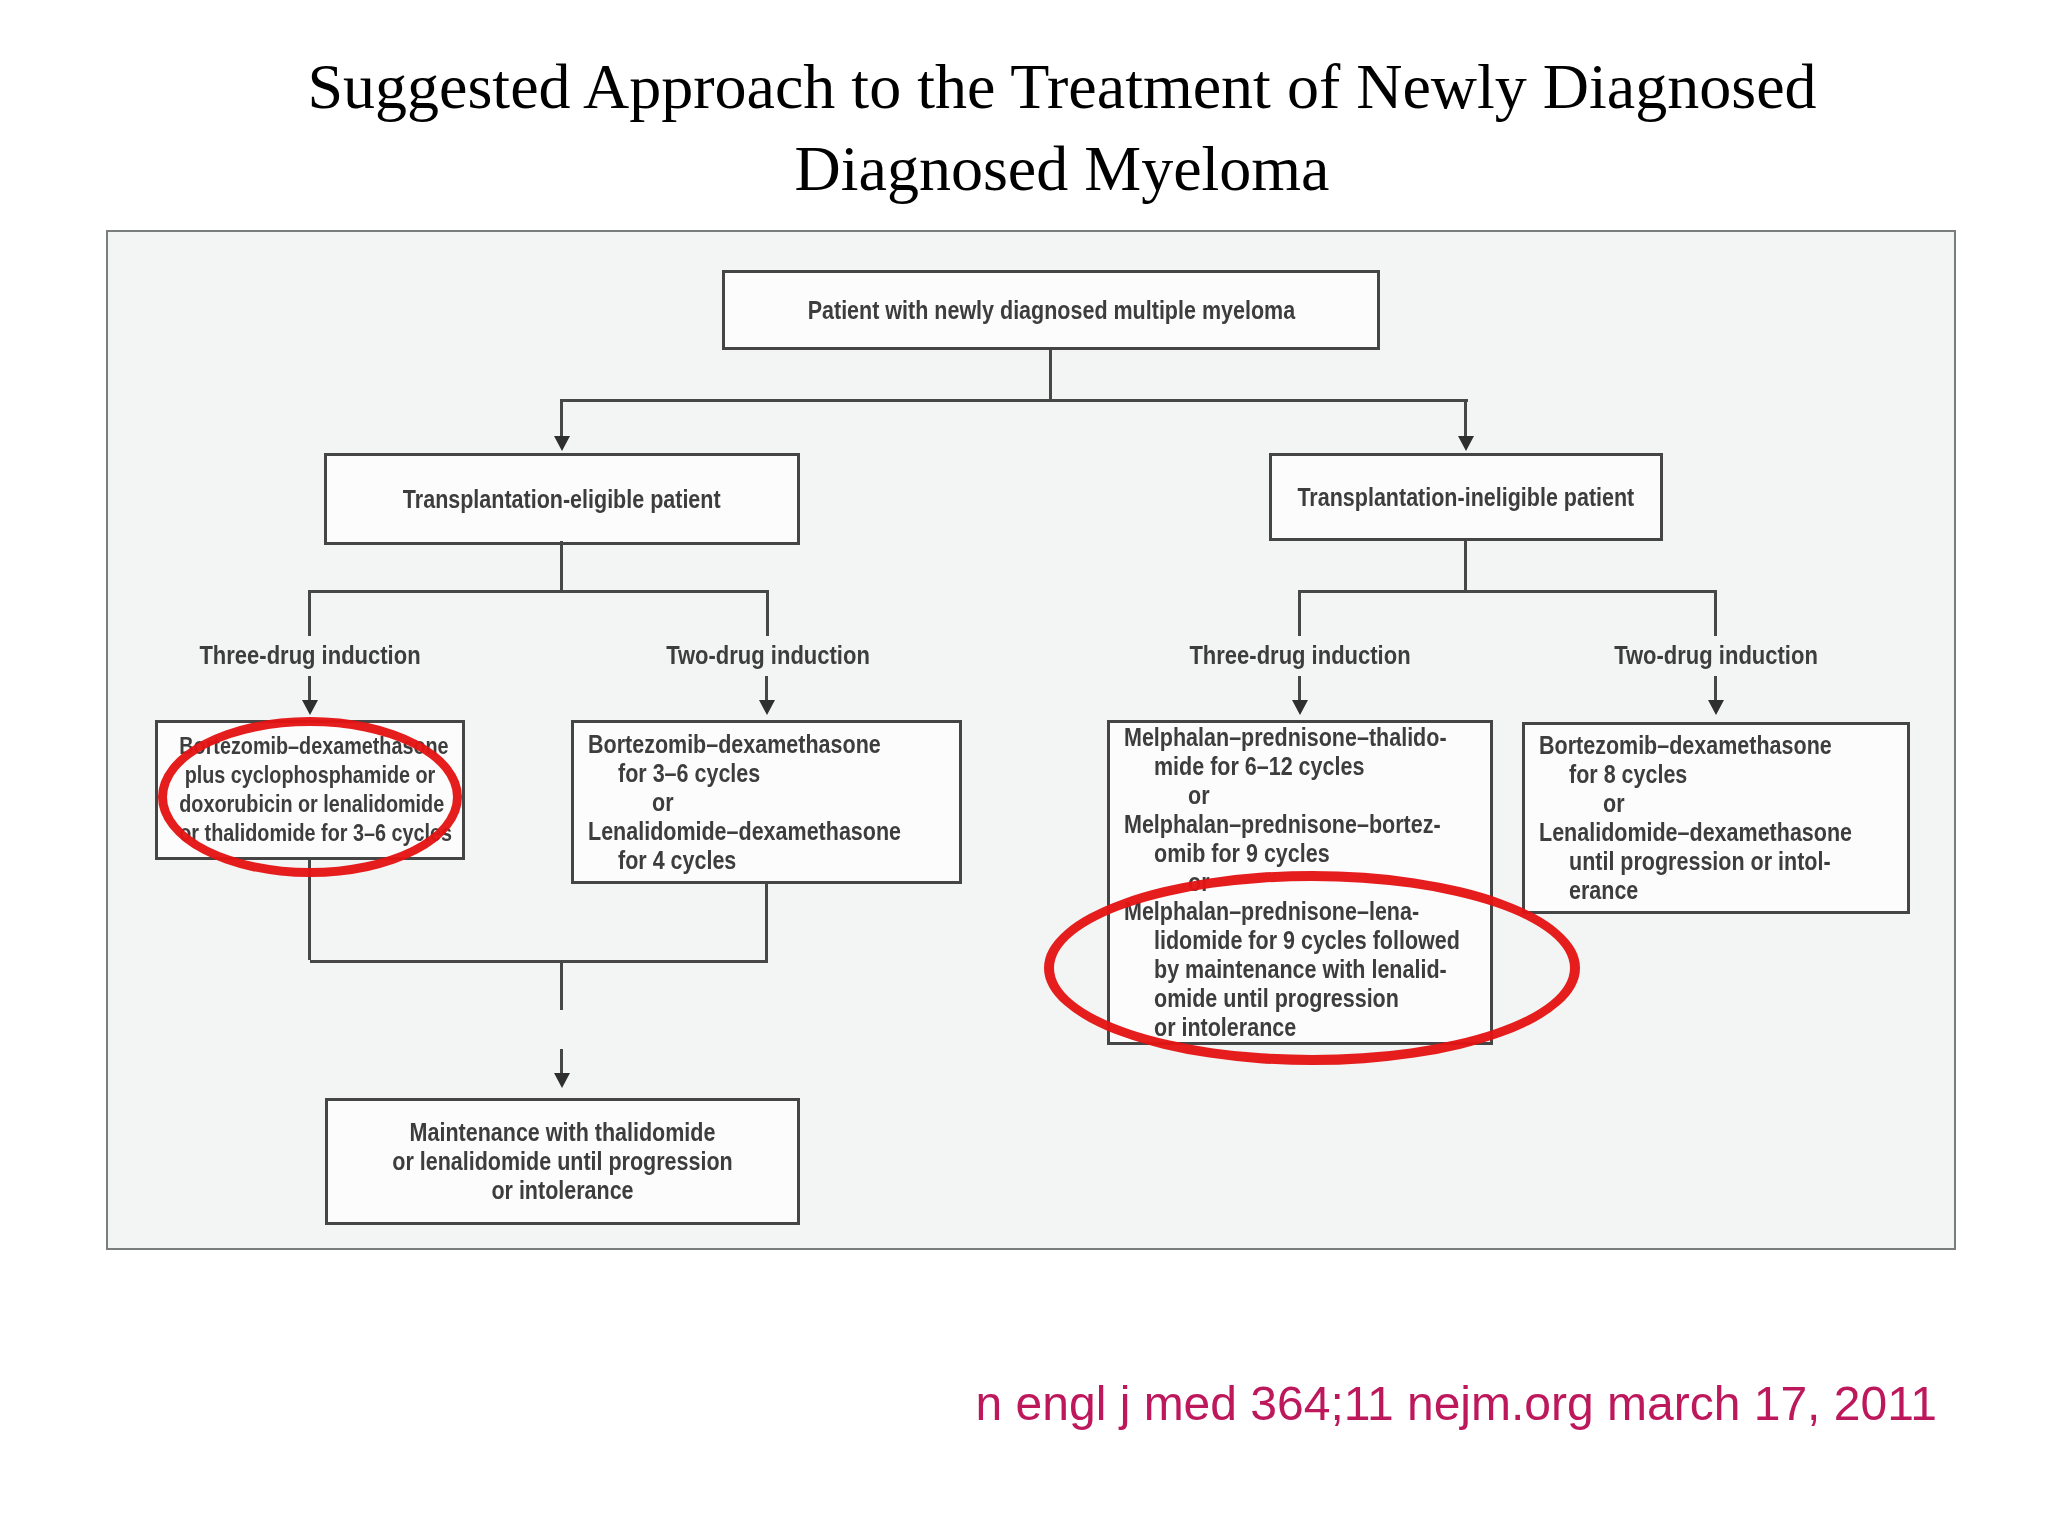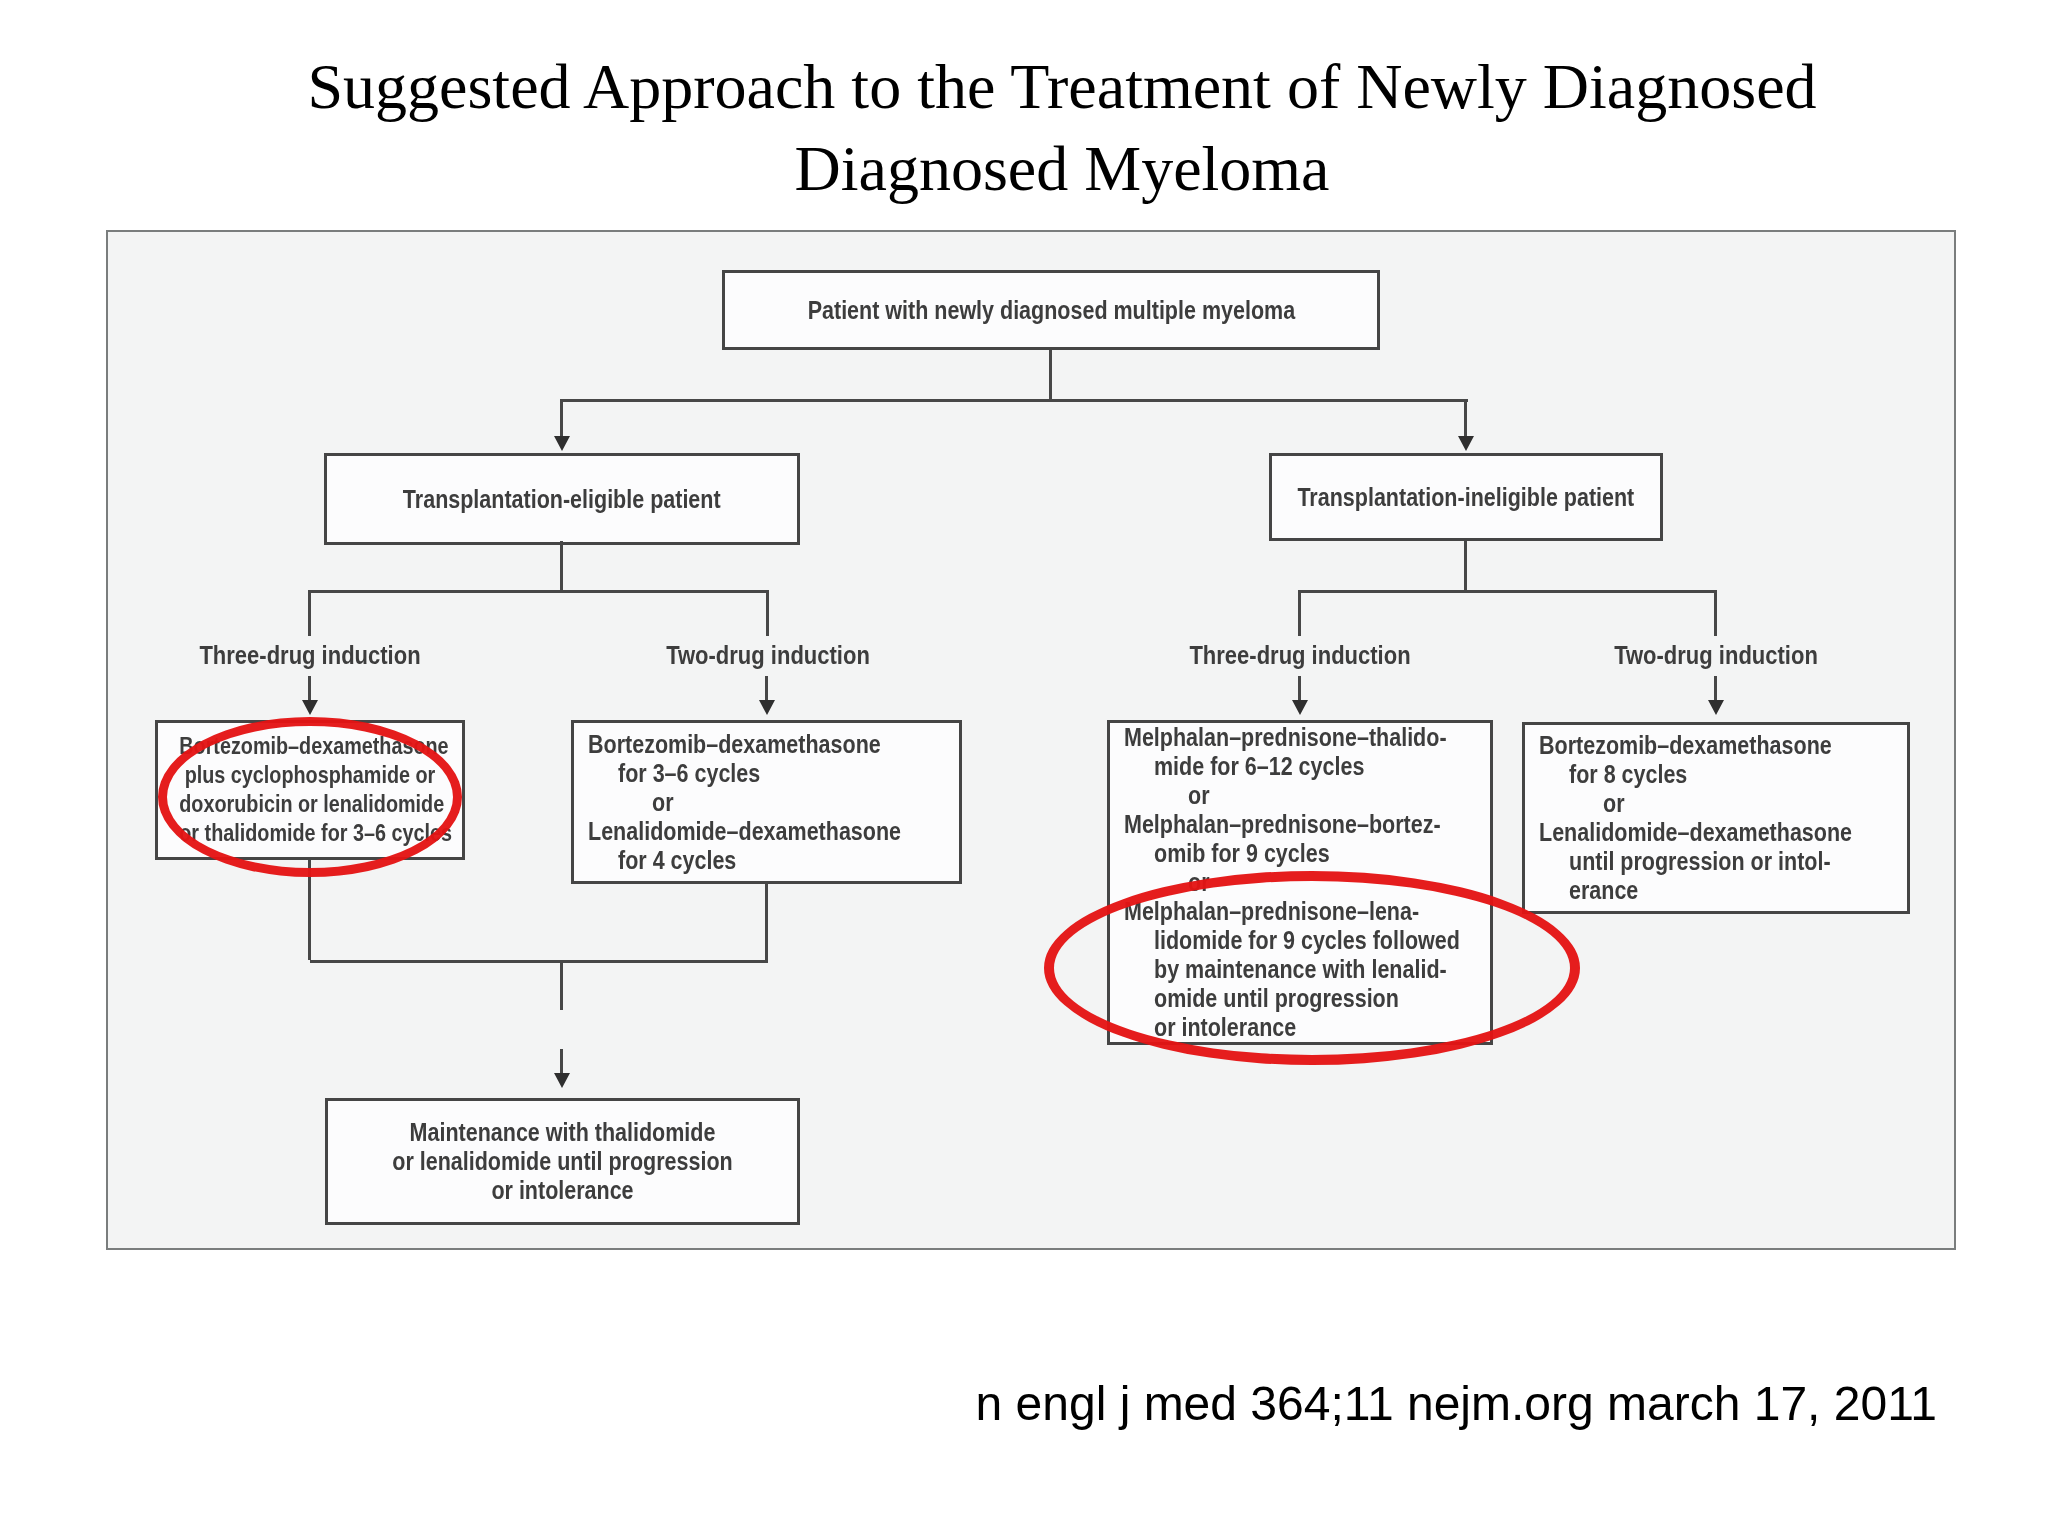--- a/index.html
+++ b/index.html
@@ -51,21 +51,21 @@
   .lab span { display:inline-block; transform:scaleX(0.88); }
   
   .ellipse {
     position:absolute; border-radius:50%; box-sizing:border-box;
     border:9px solid #e41414; opacity:0.96;
   }
   .ellipse.big { border-width:10px; }
   
   .footer {
     position:absolute; right:111px; top:1376px;
-    color:#000000; font-size:48px; line-height:56px; font-weight:400;
+    color:#be185d; font-size:48px; line-height:56px; font-weight:400;
     white-space:nowrap;
   }
 </style>
 </head>
 <body>
 
 <div class="slide">
 
   <div class="title">
     <div>Suggested Approach to the Treatment of Newly Diagnosed</div>

